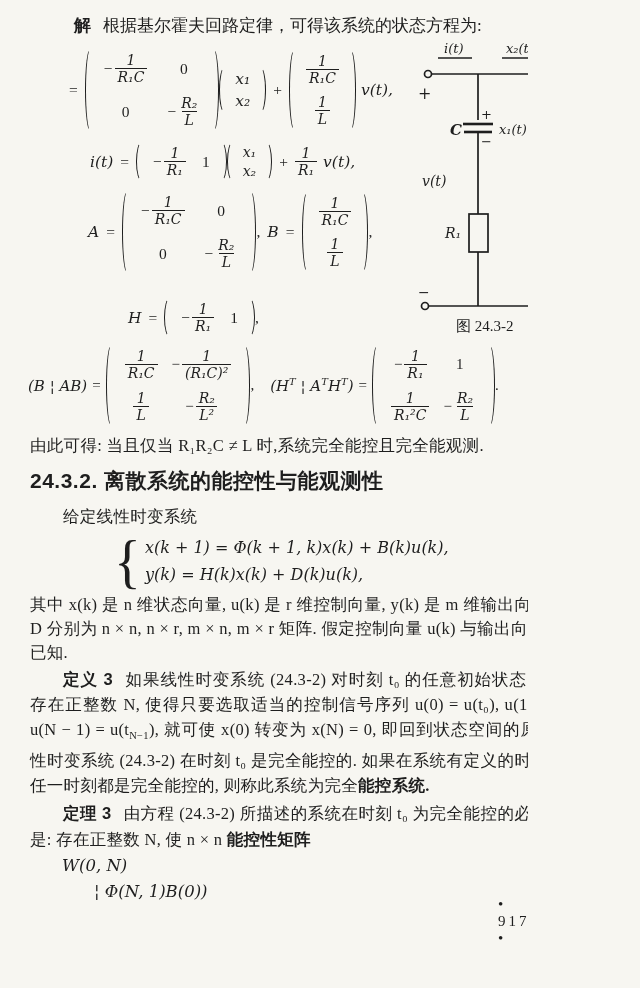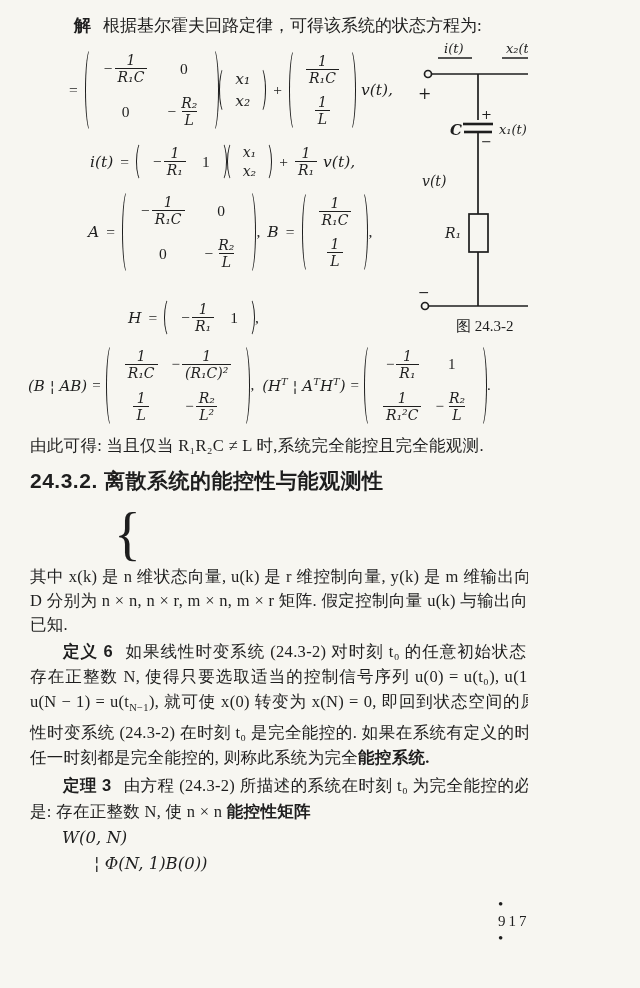--- a/index.html
+++ b/index.html
@@ -231,21 +231,21 @@
             <span class="sgn">−</span>
             <span class="frac">
               <span class="num mi">R₂</span>
               <span class="den mi">L²</span>
             </span>
           </span>
       </span>
       <span class="paren r"></span>
     </span>
     <span>,</span>
-    <span class="mi" style="margin-left:8px"><span>(H</span><sup>T</sup><span> ¦ A</span><sup>T</sup><span>H</span><sup>T</sup><span>)</span></span>
+    <span class="mi" style="margin-left:16px"><span>(H</span><sup>T</sup><span> ¦ A</span><sup>T</sup><span>H</span><sup>T</sup><span>)</span></span>
     <span class="op" style="margin:0 5px">=</span>
     <span class="mrow">
       <span class="paren l"></span>
       <span class="mat" style="column-gap:14px;row-gap:9px">
         <span class="cell">
             <span class="sgn">−</span>
             <span class="frac">
               <span class="num mi">1</span>
               <span class="den mi">R₁</span>
             </span>
@@ -303,26 +303,31 @@
       <text x="29" y="200" font-size="14" font-style="italic">R₁</text>
       <text x="123" y="200" font-size="14" font-style="italic">R₂</text>
       <text x="2" y="259" font-size="14">−</text>
       <text x="40" y="293" font-size="15" font-family="Liberation Serif, serif">图  24.3-2</text>
     </g>
   </svg>
 
   <div class="abs flow" style="left:30px;top:434px">
     <div class="zh" style="margin-bottom:9px">由此可得: 当且仅当 R₁R₂C ≠ L 时,系统完全能控且完全能观测.</div>
     <h2 class="sect">24.3.2. 离散系统的能控性与能观测性</h2>
+    <div class="zh lead">给定线性时变系统</div>
     <div class="syseq">
       <span class="brace">{</span>
+      <div class="syslines mi">
+        <div>x(k + 1) = Φ(k + 1, k)x(k) + B(k)u(k),</div>
+        <div>y(k) = H(k)x(k) + D(k)u(k),</div>
+      </div>
       <span class="eqlabel">(24.3-2)</span>
     </div>
     <div class="zh para">其中 x(k) 是 n 维状态向量, u(k) 是 r 维控制向量, y(k) 是 m 维输出向量, Φ, B, H, D 分别为 n × n, n × r, m × n, m × r 矩阵. 假定控制向量 u(k) 与输出向量 y(k) 均为已知.</div>
-    <p class="zh para ind" style="line-height:25px"><b class="blabel">定义 6</b><span>如果线性时变系统 (24.3-2) 对时刻 t₀ 的任意初始状态 x(t₀) = x(0), 存在正整数 N, 使得只要选取适当的控制信号序列 u(0) = u(t₀), u(1) = u(t₁), ···, u(N − 1) = u(t</span><sub>N−1</sub><span>), 就可使 x(0) 转变为 x(N) = 0, 即回到状态空间的原点, 则称线性时变系统 (24.3-2) 在时刻 t₀ 是完全能控的. 如果在系统有定义的时间区间内的任一时刻都是完全能控的, 则称此系统为完全</span><b>能控系统.</b></p>
+    <p class="zh para ind" style="line-height:25px"><b class="blabel">定义 3</b><span>如果线性时变系统 (24.3-2) 对时刻 t₀ 的任意初始状态 x(t₀) = x(0), 存在正整数 N, 使得只要选取适当的控制信号序列 u(0) = u(t₀), u(1) = u(t₁), ···, u(N − 1) = u(t</span><sub>N−1</sub><span>), 就可使 x(0) 转变为 x(N) = 0, 即回到状态空间的原点, 则称线性时变系统 (24.3-2) 在时刻 t₀ 是完全能控的. 如果在系统有定义的时间区间内的任一时刻都是完全能控的, 则称此系统为完全</span><b>能控系统.</b></p>
     <p class="zh para ind" style="line-height:26px"><b class="blabel">定理 3</b><span>由方程 (24.3-2) 所描述的系统在时刻 t₀ 为完全能控的必要充分条件是: 存在正整数 N, 使 n × n </span><b>能控性矩阵</b></p>
     <div class="weq mi">
       <div style="margin-left:32px">W(0, N)</div>
       <div style="margin-left:64px">¦ Φ(N, 1)B(0))</div>
     </div>
   </div>
 
   <div class="abs pageno" style="left:498px;top:896px">• 917 •</div>
 
 </div>

